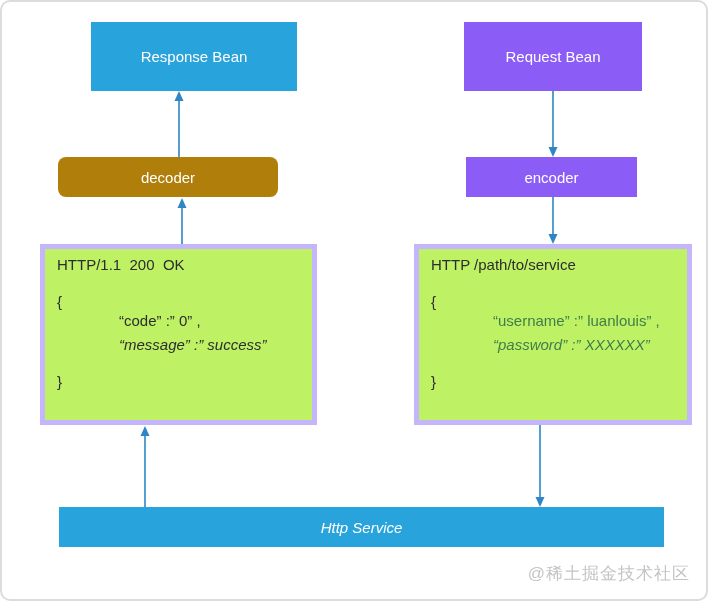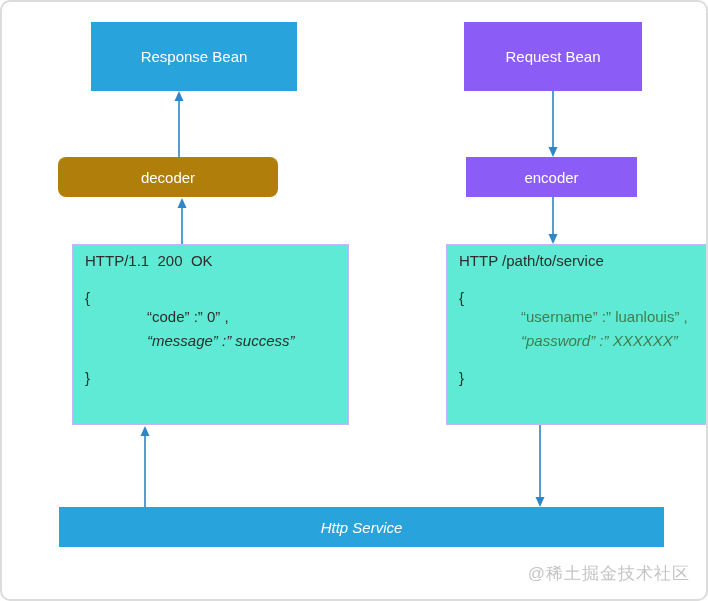--- a/index.html
+++ b/index.html
@@ -27,26 +27,25 @@
     font-size: 15px;
   }
   .response-bean { left: 89px;  top: 20px;  width: 206px; height: 69px; background: #29A3DC; }
   .request-bean  { left: 462px; top: 20px;  width: 178px; height: 69px; background: #8b5cf6; }
   .decoder       { left: 56px;  top: 155px; width: 220px; height: 40px; background: #B07E0A; border-radius: 8px; }
   .encoder       { left: 448px; top: 155px; width: 171px; height: 40px; background: #8b5cf6; margin-left: 16px; }
   .http-service  { left: 57px;  top: 505px; width: 605px; height: 40px; background: #29A3DC; font-style: italic; }
 
   .textbox {
     position: absolute;
-    background: #5eead4;
-    border: 1px solid #c4b5fd;
+    background: #bef264;
+    border: 5px solid #c4b5fd;
     box-sizing: border-box;
     color: #2d2d2d;
     font-size: 15px;
-    margin-left: 32px;
   }
   .response-box { left: 38px;  top: 242px; width: 277px; height: 181px; }
   .request-box  { left: 412px; top: 242px; width: 278px; height: 181px; }
   .tb-line { position: absolute; white-space: pre; line-height: 18px; }
   .tb-title { left: 12px; top: 7px; }
   .tb-open  { left: 12px; top: 44px; }
   .tb-l1    { left: 74px; top: 63px; }
   .tb-l2    { left: 74px; top: 87px; font-style: italic; }
   .tb-close { left: 12px; top: 124px; }
   .green-text { color: #3F7D4C; }

